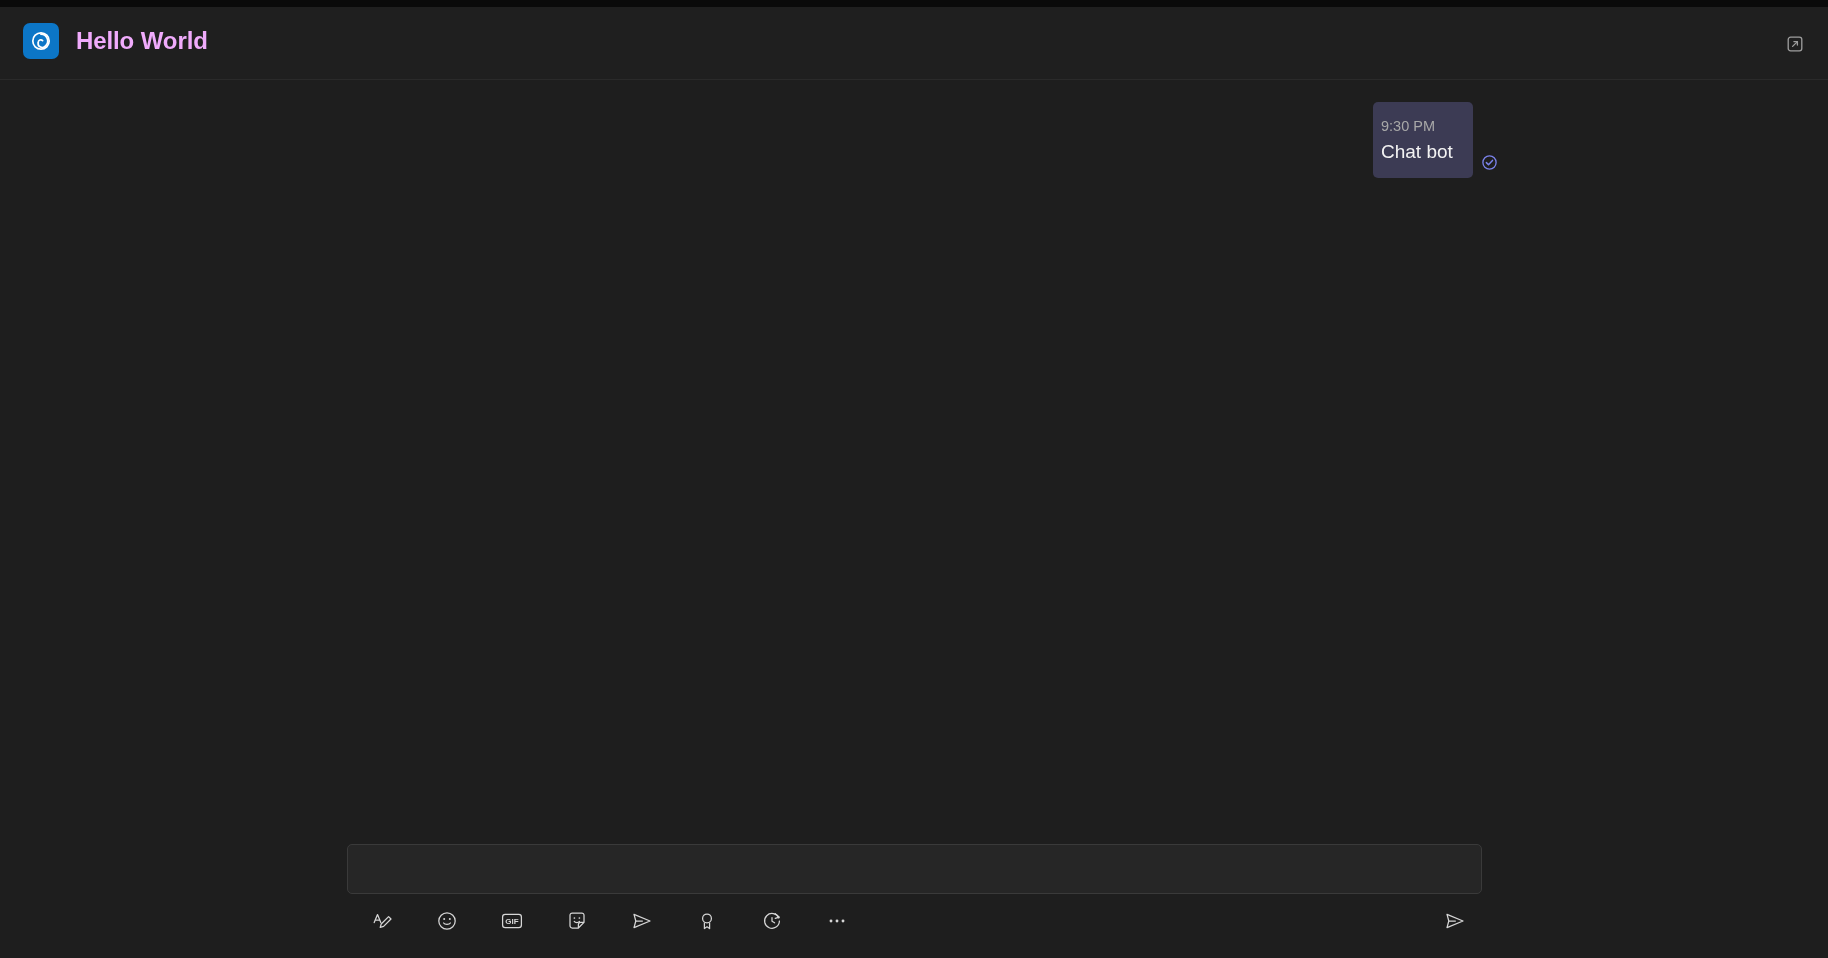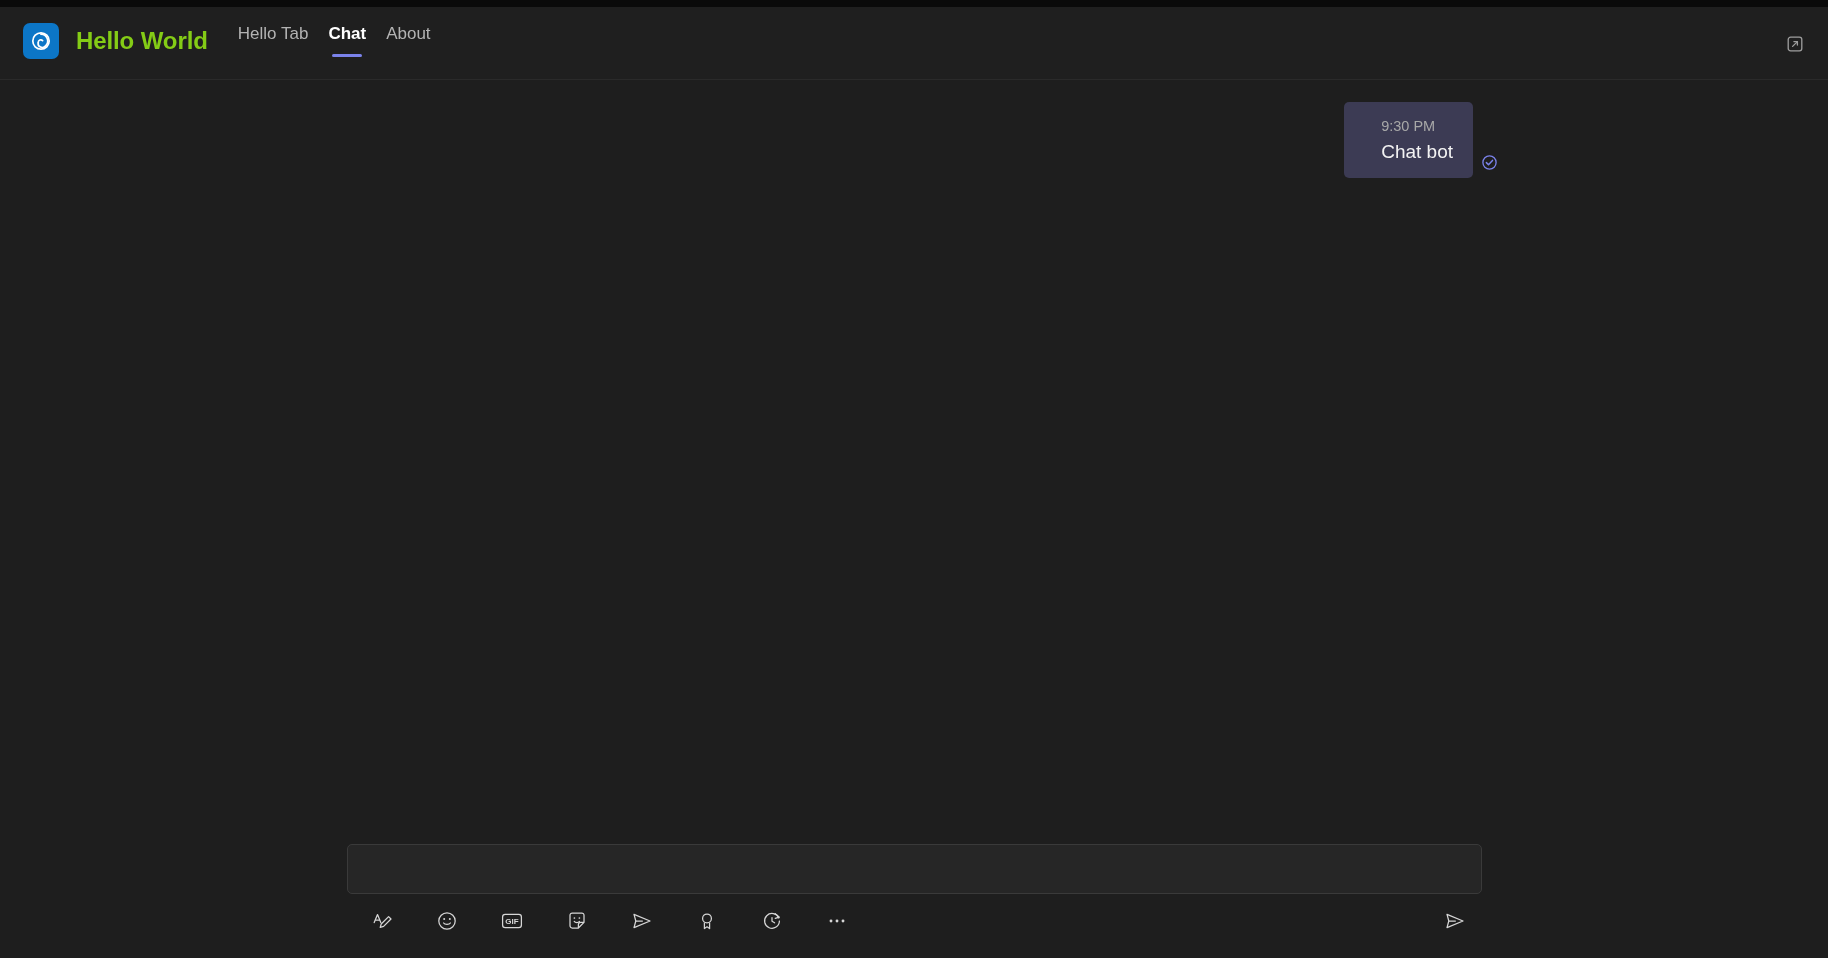--- a/index.html
+++ b/index.html
@@ -58,21 +58,21 @@
     align-items: center;
     justify-content: center;
     flex: 0 0 auto;
   }
   .app-logo svg { display: block; }
 
   .app-title {
     margin-left: 17px;
     font-size: 24px;
     font-weight: bold;
-    color: #84cc16;
+    color: #f0abfc;
     letter-spacing: -0.1px;
     white-space: nowrap;
   }
 
   
   .tab-strip {
     display: flex;
     align-items: flex-start;
     margin-left: 20px;
     height: 66px;
@@ -133,21 +133,21 @@
 
   .message-row {
     display: flex;
     align-items: flex-end;
     gap: 0px;
   }
 
   .bubble {
     background: #3c3b54;
     border-radius: 5px;
-    padding: 14px 20px 15px 37px;
+    padding: 14px 20px 15px 8px;
     min-width: 100px;
     max-width: 620px;
   }
 
   .bubble-time {
     font-size: 14.5px;
     color: #a8a8a8;
     line-height: 20px;
     margin-bottom: 4px;
   }
@@ -241,36 +241,20 @@
     <div class="header-inner">
       <div class="app-logo">
         <svg width="24" height="24" viewBox="0 0 24 24" fill="none">
           <circle cx="12" cy="12" r="8.2" stroke="#ffffff" stroke-width="1.7"></circle>
           <path d="M12 5.2 A6.8 6.8 0 0 1 16.6 16.9 A4.2 4.2 0 0 1 9.2 13.4 A2.6 2.6 0 0 1 13.6 11.6" stroke="#ffffff" stroke-width="1.7" fill="none" stroke-linecap="round"></path>
         </svg>
       </div>
       <div class="app-title">Hello World</div>
     </div>
 
-    <div class="tab-strip">
-
-      <div class="tab-item">
-        <span>Hello Tab</span>
-      </div>
-
-      <div class="tab-item active">
-        <span>Chat</span>
-        <span class="tab-underline"></span>
-      </div>
-
-      <div class="tab-item">
-        <span>About</span>
-      </div>
-
-    </div>
 
     <div class="popout-btn">
       <svg width="22" height="22" viewBox="0 0 22 22" fill="none">
         <rect x="4.2" y="4.2" width="13.6" height="13.6" rx="2.4" stroke="#cfcfcf" stroke-width="1.3"></rect>
         <path d="M8.6 13.4 L13.4 8.6" stroke="#cfcfcf" stroke-width="1.3" stroke-linecap="round"></path>
         <path d="M9.9 8.6 H13.4 V12.1" stroke="#cfcfcf" stroke-width="1.3" stroke-linecap="round" stroke-linejoin="round"></path>
       </svg>
     </div>
 
   </div>

